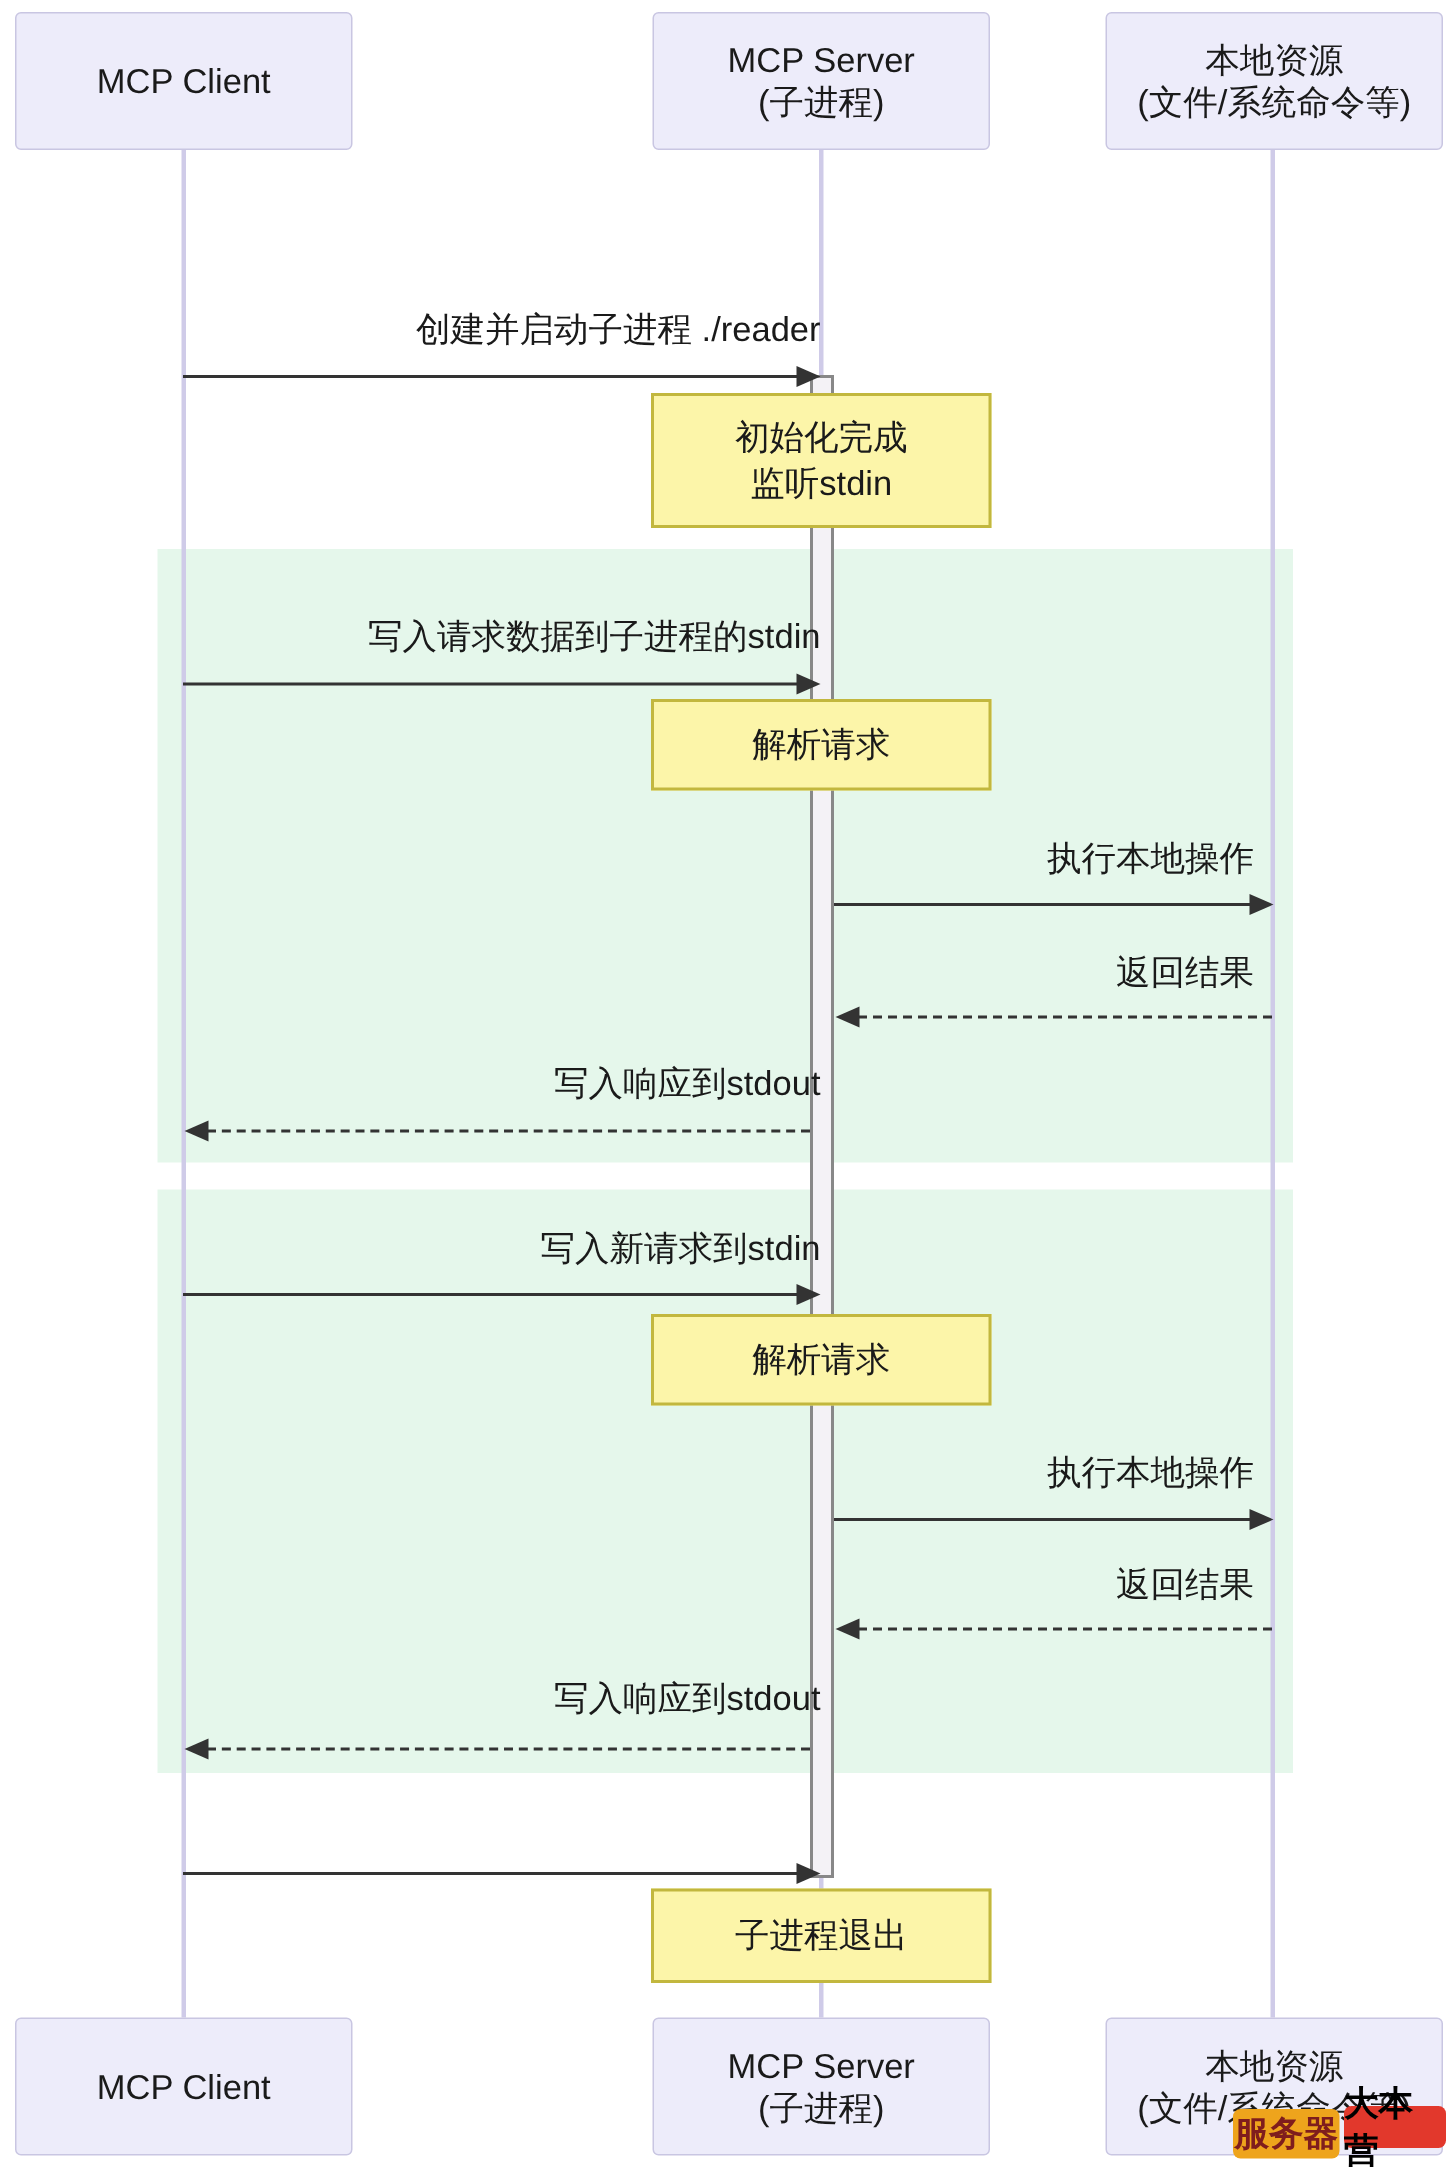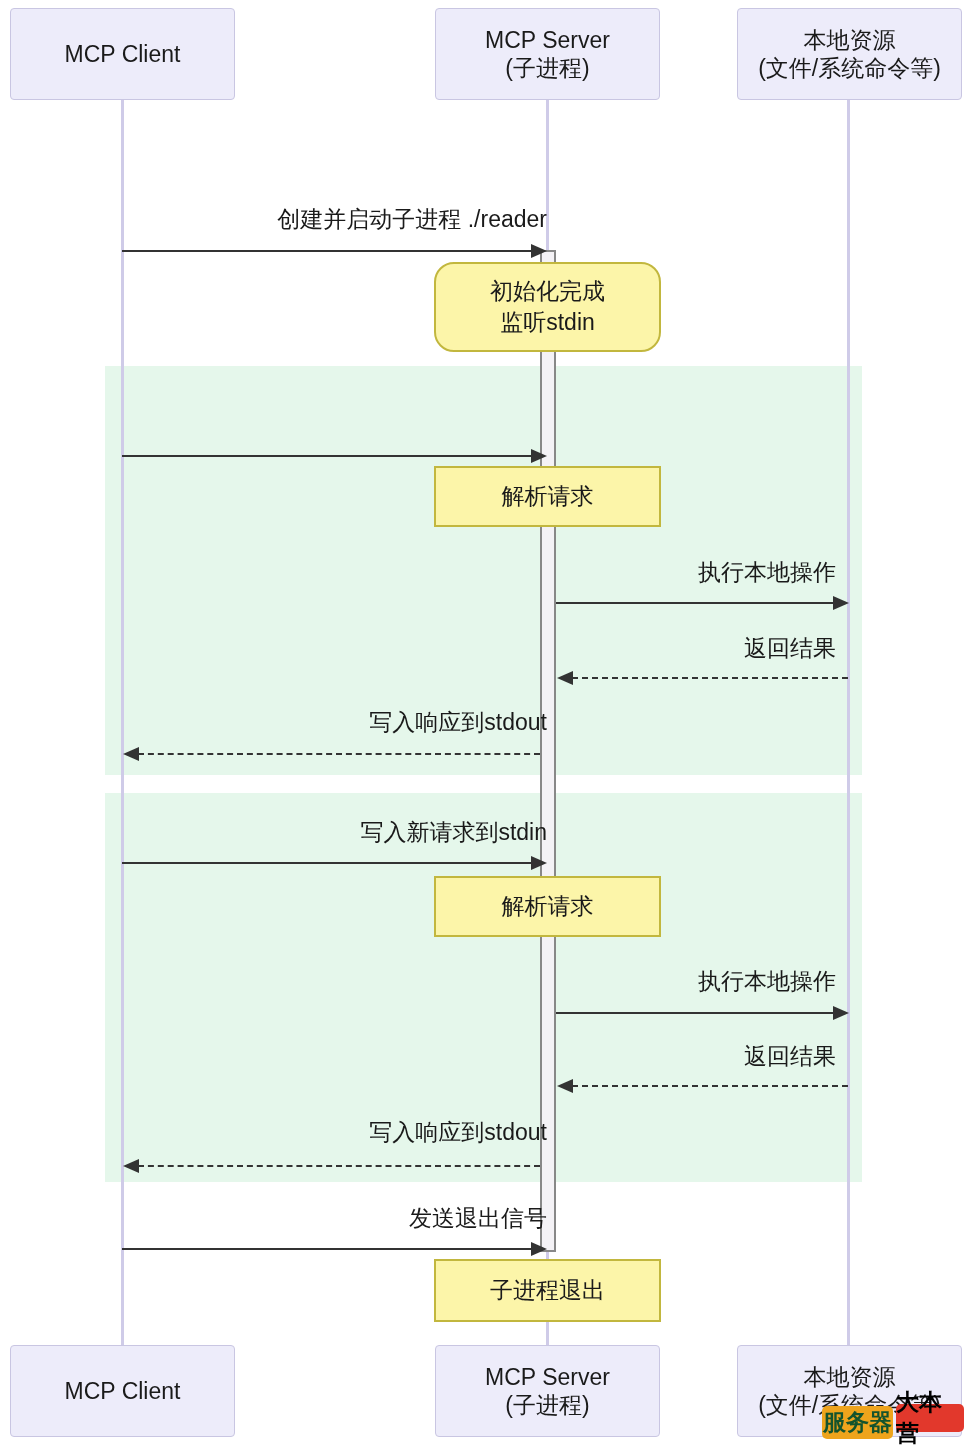--- a/index.html
+++ b/index.html
@@ -30,21 +30,21 @@
   .actor.col2{left:435px;}
   .actor.col3{left:737px;}
   
   .banner{position:absolute;left:83px;top:115px;width:798px;height:58px;
     background:var(--banner-fill,#FAF3A2);border:2px solid var(--banner-border,#A9A936);z-index:5;
     display:flex;align-items:center;justify-content:center;font-size:25px;}
   
   .note{position:absolute;left:434px;width:223px;background:var(--note-fill,#FCF5A9);
     border:2px solid var(--note-border,#C2B73E);z-index:6;display:flex;flex-direction:column;
     align-items:center;justify-content:center;text-align:center;font-size:23px;line-height:31px;}
-  .note.n-init{top:262px;height:86px;border-radius:20px;}
+  .note.n-init{top:262px;height:86px;}
   .note.n-parse1{top:466px;height:57px;}
   .note.n-parse2{top:876px;height:57px;}
   .note.n-exit{top:1259px;height:59px;}
   
   .msg-label{position:absolute;z-index:4;text-align:right;font-size:23px;line-height:30px;}
   .msg-label.span-left{left:122px;width:425px;}
   .msg-label.span-right{left:544px;width:292px;}
   .arrow{position:absolute;height:0;border-top:2.5px solid var(--arrow,#333333);z-index:4;}
   .arrow.dashed{border-top-style:dashed;}
   .head{position:absolute;width:0;height:0;top:-8.5px;
@@ -60,21 +60,21 @@
   .y-m1{top:250px;}  .y-m2{top:455px;}  .y-m3{top:602px;}  .y-m4{top:677px;}
   .y-m5{top:753px;}  .y-m6{top:862px;}  .y-m7{top:1012px;} .y-m8{top:1085px;}
   .y-m9{top:1165px;} .y-m10{top:1248px;}
   .t-m1{top:204px;}  .t-m2{top:409px;}  .t-m3{top:557px;}  .t-m4{top:633px;}
   .t-m5{top:707px;}  .t-m6{top:817px;}  .t-m7{top:966px;}  .t-m8{top:1041px;}
   .t-m9{top:1117px;} .t-m10{top:1203px;}
   
   .badge{position:absolute;z-index:8;display:flex;align-items:center;justify-content:center;
     font-weight:bold;border-radius:5px;font-size:23px;}
   .badge.amber{left:822px;top:1406px;width:71px;height:33px;
-    background:var(--badge-amber,#EEA41C);color:#14532d;}
+    background:var(--badge-amber,#EEA41C);color:#7f1d1d;}
   .badge.red{left:896px;top:1404px;width:68px;height:28px;
     background:var(--badge-red,#E2382C);color:#000000;}
 </style>
 </head>
 <body>
 
 <div class="canvas">
 
   <div class="bg-rect r1"></div>
   <div class="bg-rect r2"></div>
@@ -101,20 +101,21 @@
   <div class="msg-label span-left t-m1">创建并启动子进程 ./reader</div>
   <div class="arrow a-cs y-m1">
       <span class="head hr"></span>
     </div>
 
   <div class="note n-init">
     <span>初始化完成</span>
     <span>监听stdin</span>
   </div>
 
+  <div class="msg-label span-left t-m2">写入请求数据到子进程的stdin</div>
   <div class="arrow a-cs y-m2">
       <span class="head hr"></span>
     </div>
 
   <div class="note n-parse1">
     <span>解析请求</span>
   </div>
 
   <div class="msg-label span-right t-m3">执行本地操作</div>
   <div class="arrow a-sr y-m3">
@@ -148,21 +149,20 @@
   <div class="msg-label span-right t-m8">返回结果</div>
   <div class="arrow dashed a-rs y-m8">
       <span class="head hl"></span>
     </div>
 
   <div class="msg-label span-left t-m9">写入响应到stdout</div>
   <div class="arrow dashed a-sc y-m9">
       <span class="head hl"></span>
     </div>
 
-  <div class="msg-label span-left t-m10">发送退出信号</div>
   <div class="arrow a-cs y-m10">
       <span class="head hr"></span>
     </div>
 
   <div class="note n-exit">
     <span>子进程退出</span>
   </div>
 
   <div class="actor bottom col1">
     <span>MCP Client</span>

